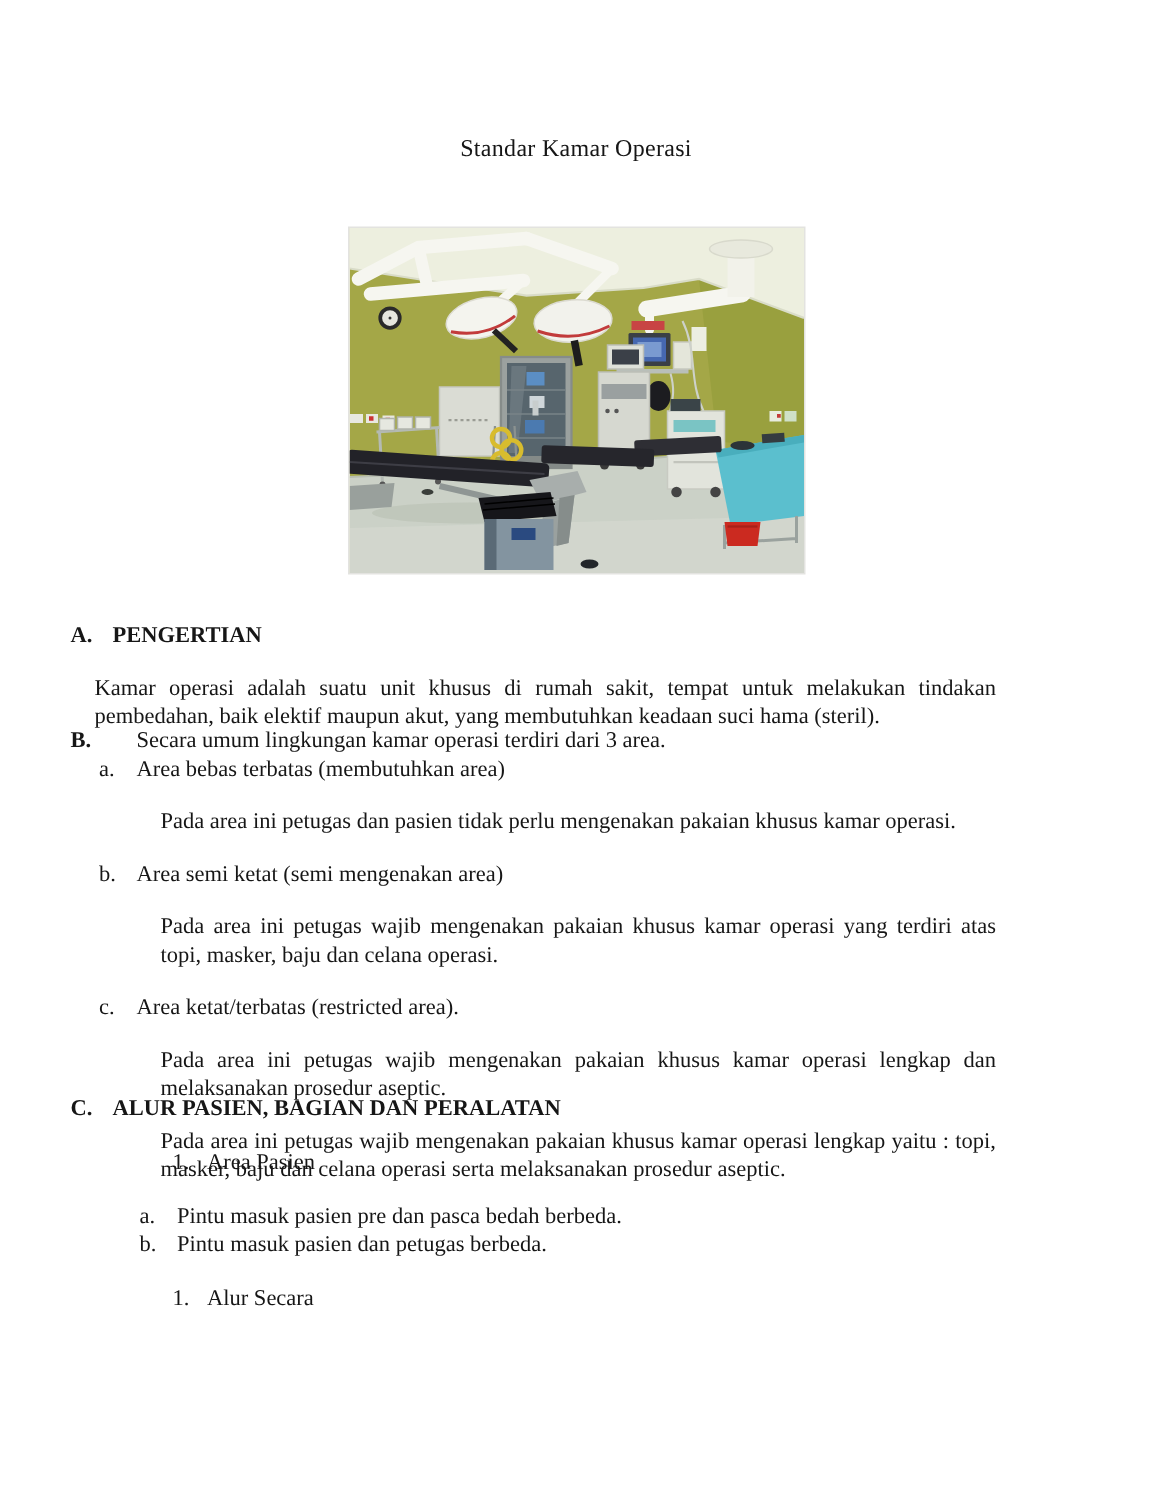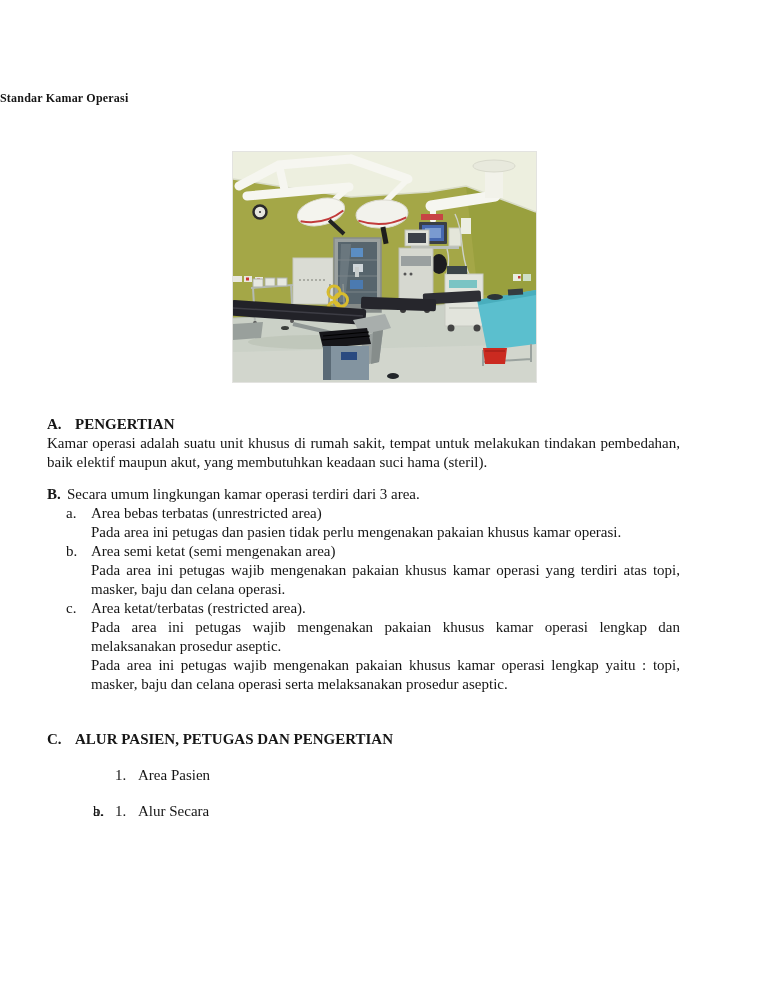--- a/index.html
+++ b/index.html
@@ -1,39 +1,39 @@
 <!DOCTYPE html>
 <html><head>
 <meta charset="utf-8">
 <style>
   html,body{margin:0;padding:0;}
   body{
     width:768px;height:994px;background:#ffffff;position:relative;overflow:hidden;
     font-family:"Liberation Serif","DejaVu Serif",serif;color:#161616;
   }
   .doc-title{
-    position:absolute;left:0;right:0;top:91px;
-    font-size:12px;font-weight:bold;letter-spacing:.2px;
+    position:absolute;left:0;right:0;top:91px;text-align:center;
+    font-size:16px;font-weight:normal;letter-spacing:.2px;
   }
   .photo-wrap{
     position:absolute;left:233px;top:152px;width:303px;height:230px;
     outline:1px solid #e3e3e0;
   }
   .photo-wrap svg{display:block;width:303px;height:230px;}
   .sec{
     position:absolute;left:47px;width:633px;
     font-size:15px;line-height:19px;
   }
   #sec-a{top:415px;}
   #sec-b{top:485px;}
   #sec-c{top:730px;}
   .sec-head{position:relative;padding-left:28px;font-weight:bold;}
   .sec-head .sec-label{position:absolute;left:0;top:0;}
-  .indent{margin-left:20px;}
-  .just{text-align:justify;text-align-last:left;margin:0;}
+  .indent{margin-left:44px;}
+  .just{text-align:justify;text-align-last:left;margin:16px;}
   .sub-item{position:relative;padding-left:44px;}
   .sub-label{position:absolute;left:19px;top:0;}
   .flow-item{position:relative;padding-left:91px;margin-top:17px;}
   .flow-label{position:absolute;left:68px;top:0;}
   .points{margin-top:17px;}
   .point{position:relative;padding-left:71px;}
   .point-label{position:absolute;left:46px;top:0;}
   p{margin:0;}
 </style>
 </head>
@@ -201,55 +201,57 @@
 </div>
 
 <div class="sec" id="sec-b">
   <div class="sec-head">
     <span class="sec-label">B.</span>
   </div>
   <div class="indent">Secara umum lingkungan kamar operasi terdiri dari 3 area.</div>
 
   <div class="sub-item">
     <span class="sub-label">a.</span>
-    <div>Area bebas terbatas (unrestricted area)</div>
+    <div>Area bebas terbatas (membutuhkan area)</div>
     <p class="just">Pada area ini petugas dan pasien tidak perlu mengenakan pakaian khusus kamar operasi.</p>
   </div>
 
   <div class="sub-item">
     <span class="sub-label">b.</span>
     <div>Area semi ketat (semi mengenakan area)</div>
     <p class="just">Pada area ini petugas wajib mengenakan pakaian khusus kamar operasi yang terdiri atas topi, masker, baju dan celana operasi.</p>
   </div>
 
   <div class="sub-item">
     <span class="sub-label">c.</span>
     <div>Area ketat/terbatas (restricted area).</div>
     <p class="just">Pada area ini petugas wajib mengenakan pakaian khusus kamar operasi lengkap dan melaksanakan prosedur aseptic.</p>
     <p class="just">Pada area ini petugas wajib mengenakan pakaian khusus kamar operasi lengkap yaitu : topi, masker, baju dan celana operasi serta melaksanakan prosedur aseptic.</p>
   </div>
 </div>
 
 <div class="sec" id="sec-c">
   <div class="sec-head">
     <span class="sec-label">C.</span>
-    <span>ALUR PASIEN, PETUGAS DAN PENGERTIAN</span>
+    <span>ALUR PASIEN, BAGIAN DAN PERALATAN</span>
   </div>
 
   <div class="flow-item">
     <span class="flow-label">1.</span>
     <span>Area Pasien</span>
   </div>
 
   <div class="points">
     <div class="point">
       <span class="point-label">a.</span>
+      <span>Pintu masuk pasien pre dan pasca bedah berbeda.</span>
     </div>
     <div class="point">
       <span class="point-label">b.</span>
+      <span>Pintu masuk pasien dan petugas berbeda.</span>
     </div>
   </div>
 
   <div class="flow-item">
     <span class="flow-label">1.</span>
     <span>Alur Secara</span>
   </div>
 </div>
 
 </body></html>

